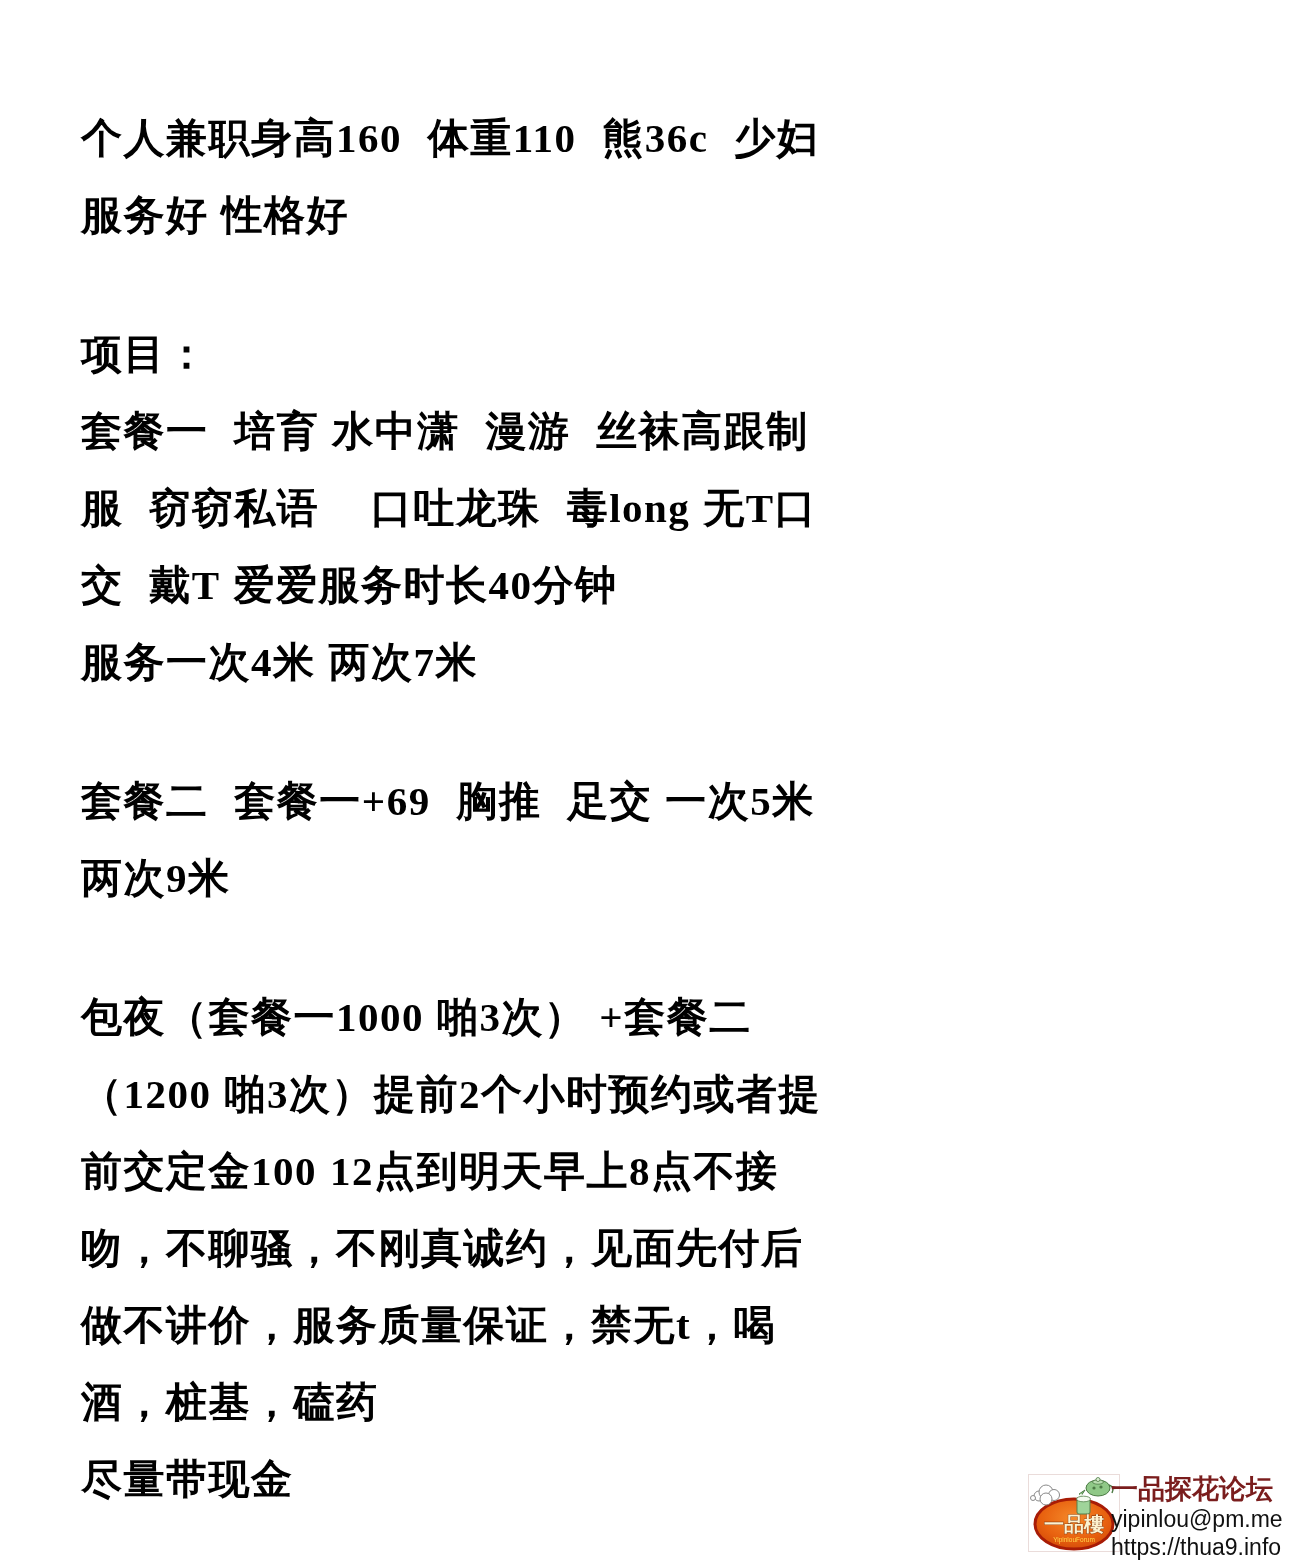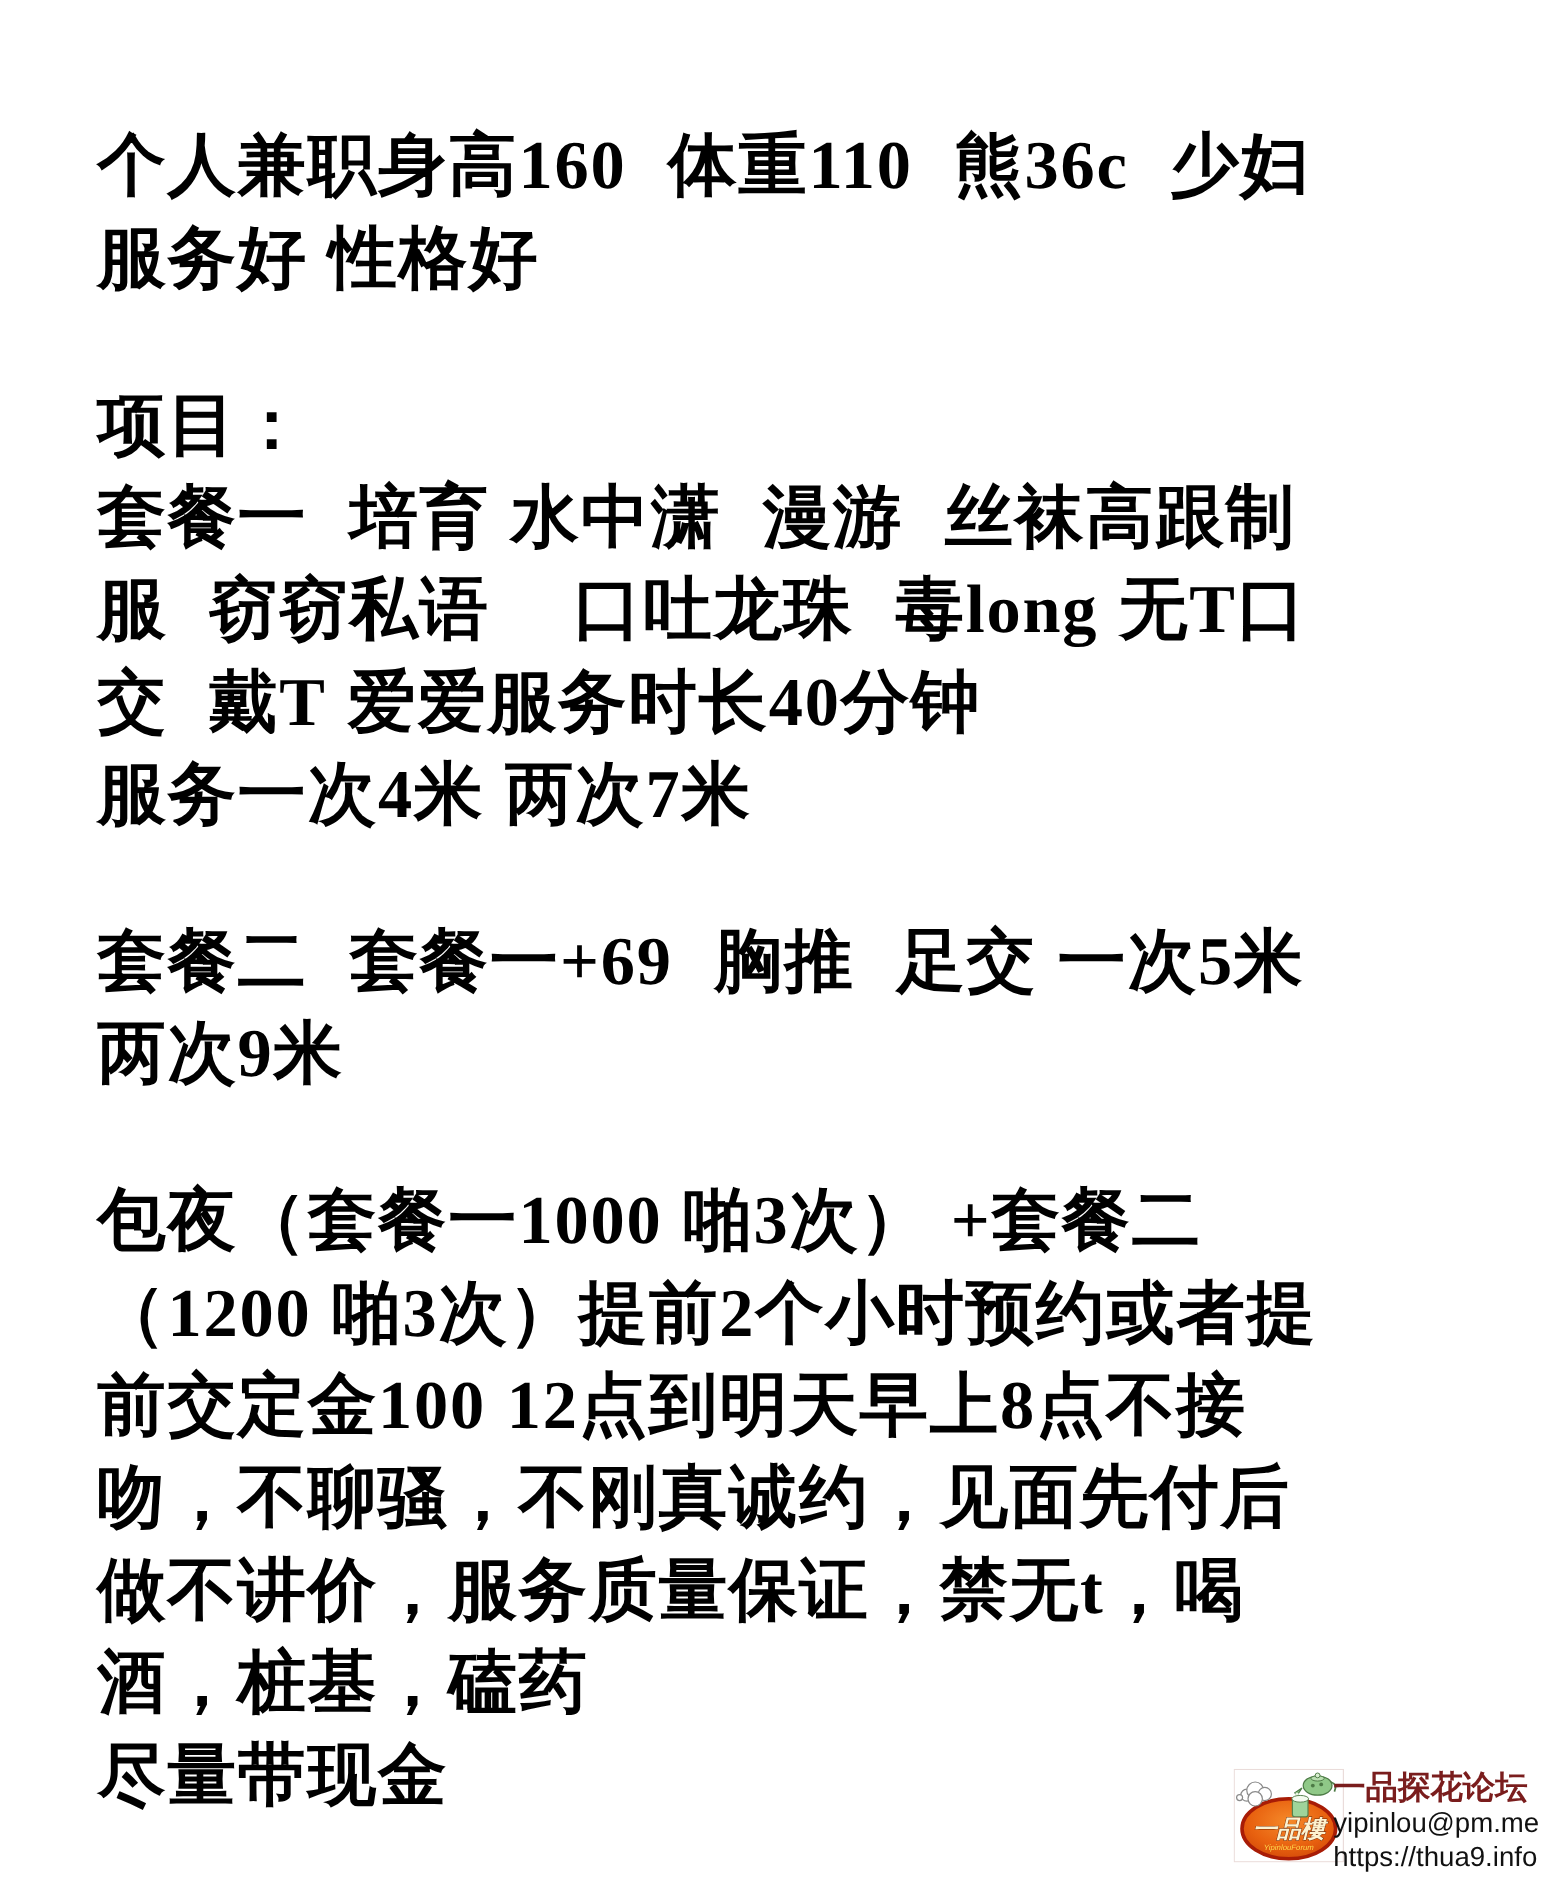--- a/index.html
+++ b/index.html
@@ -16,21 +16,21 @@
     width: 1300px;
     height: 1566px;
     background: #ffffff;
   }
   .ad-text {
     position: absolute;
     left: 81px;
     top: 100px;
     color: #000000;
     font-weight: bold;
-    font-size: 57px;
+    font-size: 41px;
     line-height: 77px;
     letter-spacing: 1.5px;
     white-space: pre;
   }
   .ad-text .line { white-space: pre; }
   .ad-text .latin {
     font-family: "Liberation Serif", serif;
     font-weight: bold;
   }
   .para-gap { height: 62px; }
@@ -39,21 +39,20 @@
     position: absolute;
     left: 1028px;
     top: 1474px;
     display: flex;
     align-items: flex-start;
   }
   .logo-box {
     width: 69px;
     height: 78px;
     flex: 0 0 auto;
-    font-style: italic;
   }
   .footer-text {
     margin-left: 14px;
     display: flex;
     flex-direction: column;
     gap: 5px;
     padding-top: 2px;
   }
   .forum-name {
     font-size: 27px;

